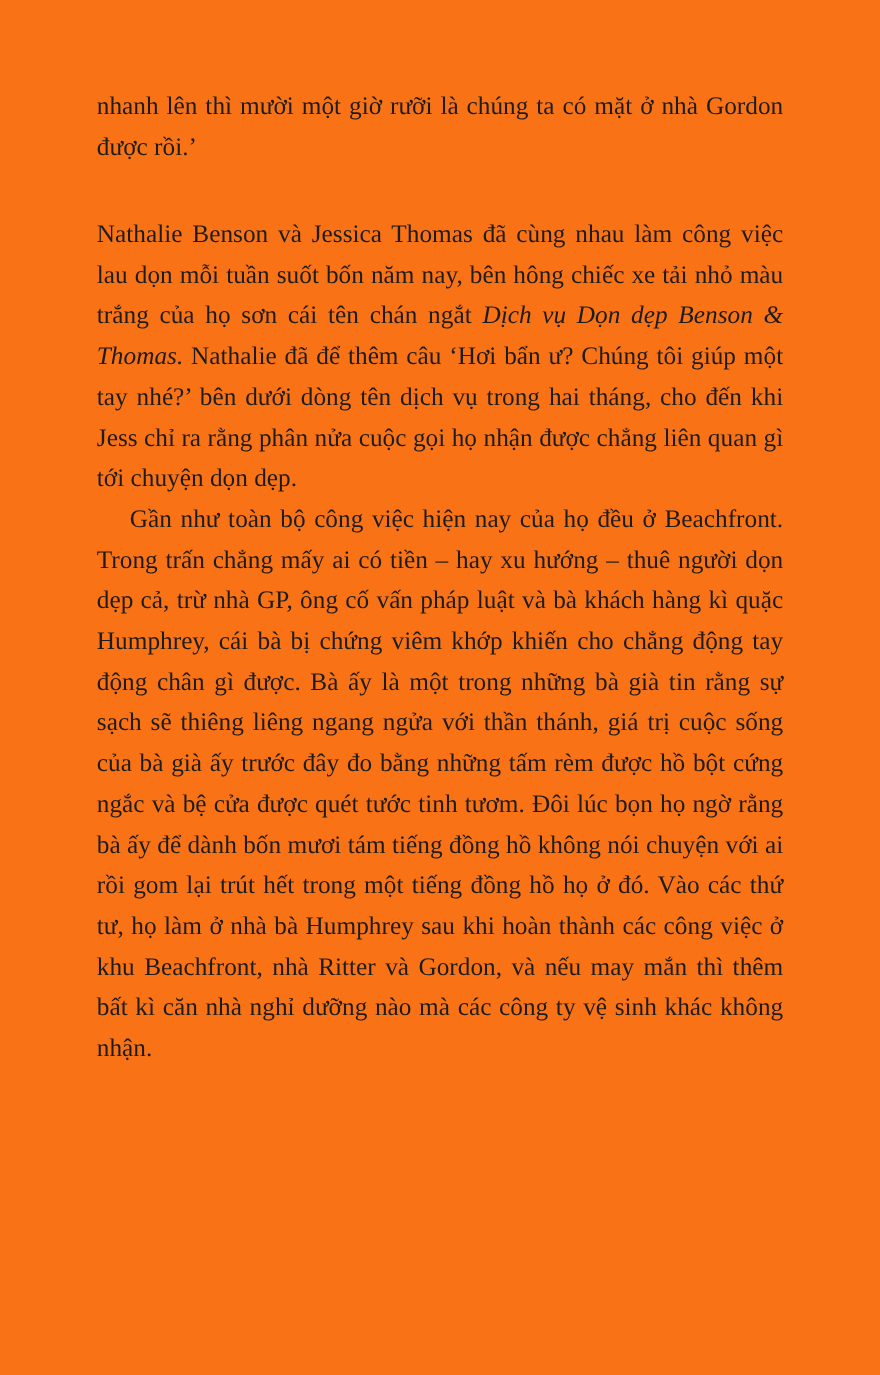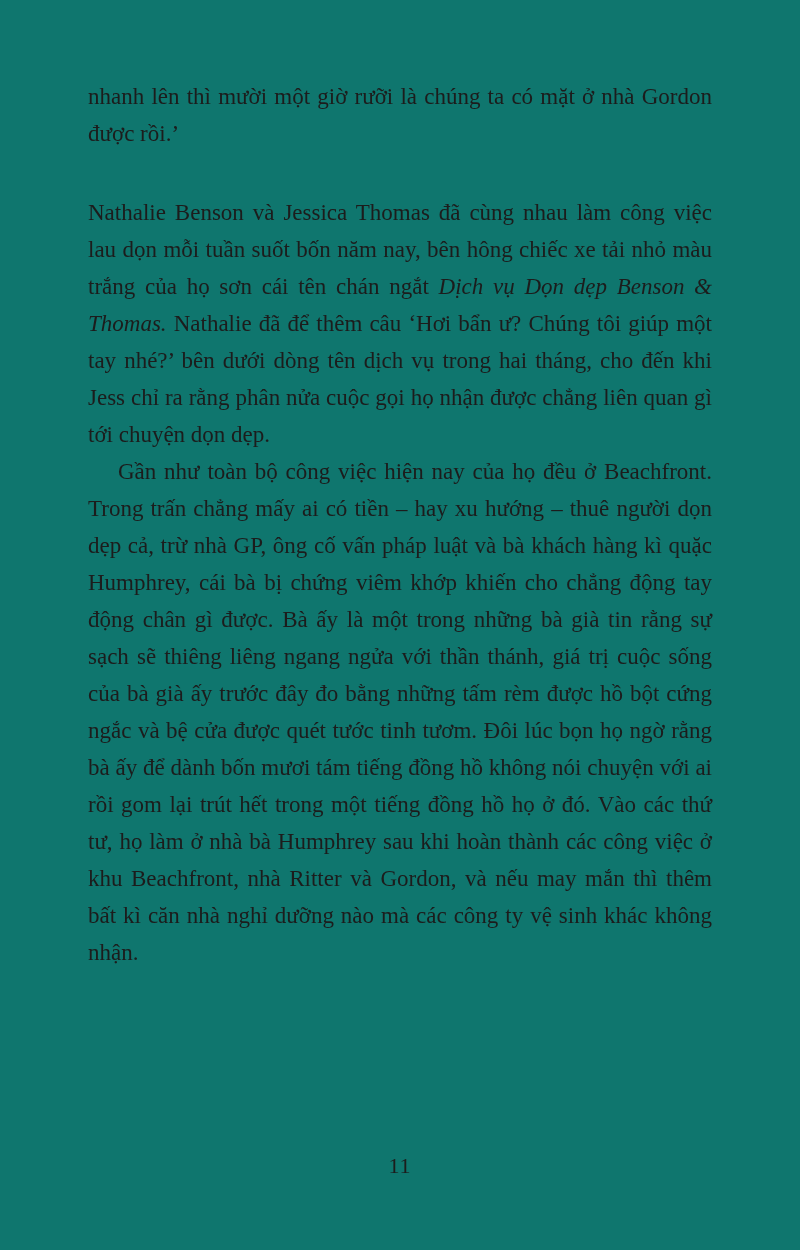--- a/index.html
+++ b/index.html
@@ -11,21 +11,21 @@
       width: 800px;
       height: 1250px;
       font-family: "Liberation Serif", serif;
       color: #1c1c1c;
       overflow: hidden;
     }
     .book-page {
       position: relative;
       width: 800px;
       height: 1250px;
-      background: #0f766e;
+      background: #f97316;
     }
     .text-block {
       position: absolute;
       left: 88px;
       top: 78px;
       width: 624px;
       font-size: 23px;
       line-height: 37px;
       text-align: justify;
       text-justify: inter-word;
@@ -61,14 +61,13 @@
   <div class="text-block">
 
     <p class="para continuation">nhanh lên thì mười một giờ rưỡi là chúng ta có mặt ở nhà Gordon được rồi.’</p>
 
     <p class="para"><span>Nathalie Benson và Jessica Thomas đã cùng nhau làm công việc lau dọn mỗi tuần suốt bốn năm nay, bên hông chiếc xe tải nhỏ màu trắng của họ sơn cái tên chán ngắt </span><em class="book-title">Dịch vụ Dọn dẹp Benson &amp; Thomas.</em><span> Nathalie đã để thêm câu ‘Hơi bẩn ư? Chúng tôi giúp một tay nhé?’ bên dưới dòng tên dịch vụ trong hai tháng, cho đến khi Jess chỉ ra rằng phân nửa cuộc gọi họ nhận được chẳng liên quan gì tới chuyện dọn dẹp.</span></p>
 
     <p class="para indented">Gần như toàn bộ công việc hiện nay của họ đều ở Beachfront. Trong trấn chẳng mấy ai có tiền – hay xu hướng – thuê người dọn dẹp cả, trừ nhà GP, ông cố vấn pháp luật và bà khách hàng kì quặc Humphrey, cái bà bị chứng viêm khớp khiến cho chẳng động tay động chân gì được. Bà ấy là một trong những bà già tin rằng sự sạch sẽ thiêng liêng ngang ngửa với thần thánh, giá trị cuộc sống của bà già ấy trước đây đo bằng những tấm rèm được hồ bột cứng ngắc và bệ cửa được quét tước tinh tươm. Đôi lúc bọn họ ngờ rằng bà ấy để dành bốn mươi tám tiếng đồng hồ không nói chuyện với ai rồi gom lại trút hết trong một tiếng đồng hồ họ ở đó. Vào các thứ tư, họ làm ở nhà bà Humphrey sau khi hoàn thành các công việc ở khu Beachfront, nhà Ritter và Gordon, và nếu may mắn thì thêm bất kì căn nhà nghỉ dưỡng nào mà các công ty vệ sinh khác không nhận.</p>
 
   </div>
 
-  <div class="page-number">11</div>
 </div>
 
 </body></html>

